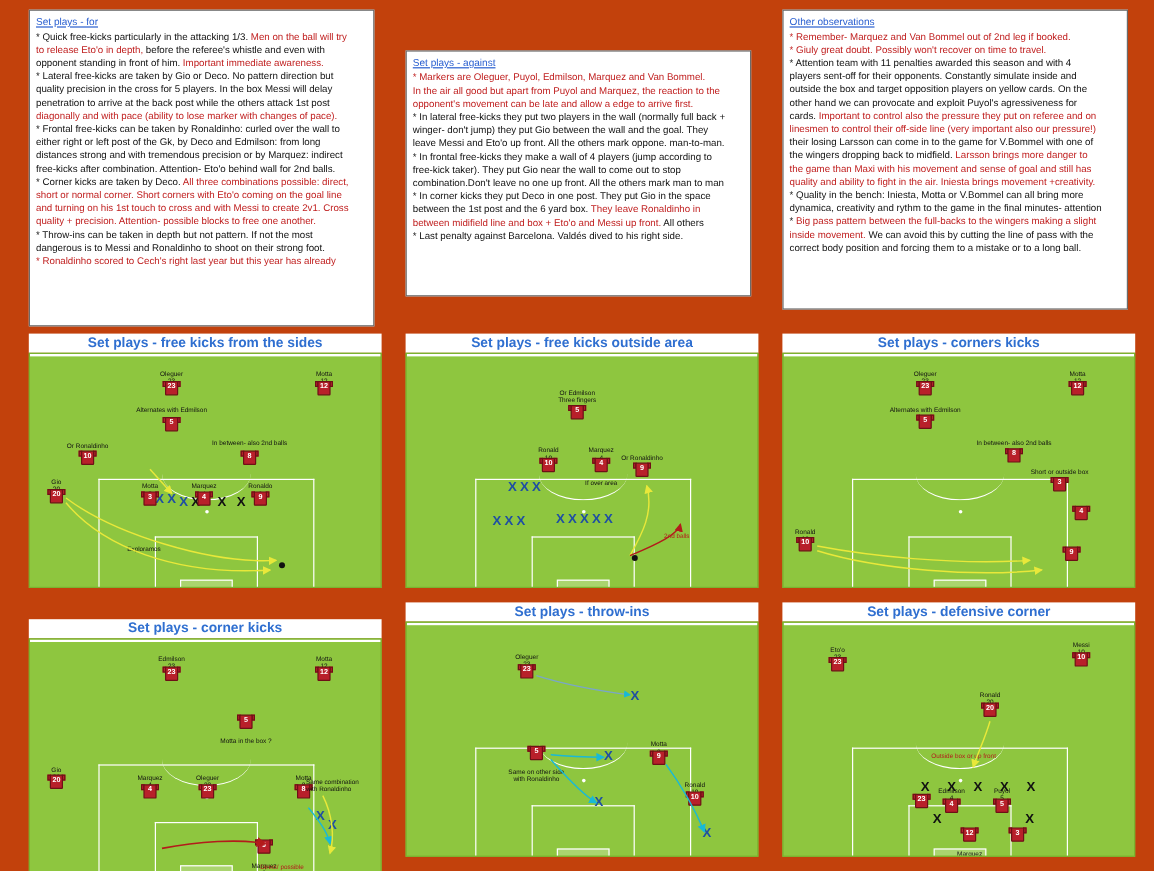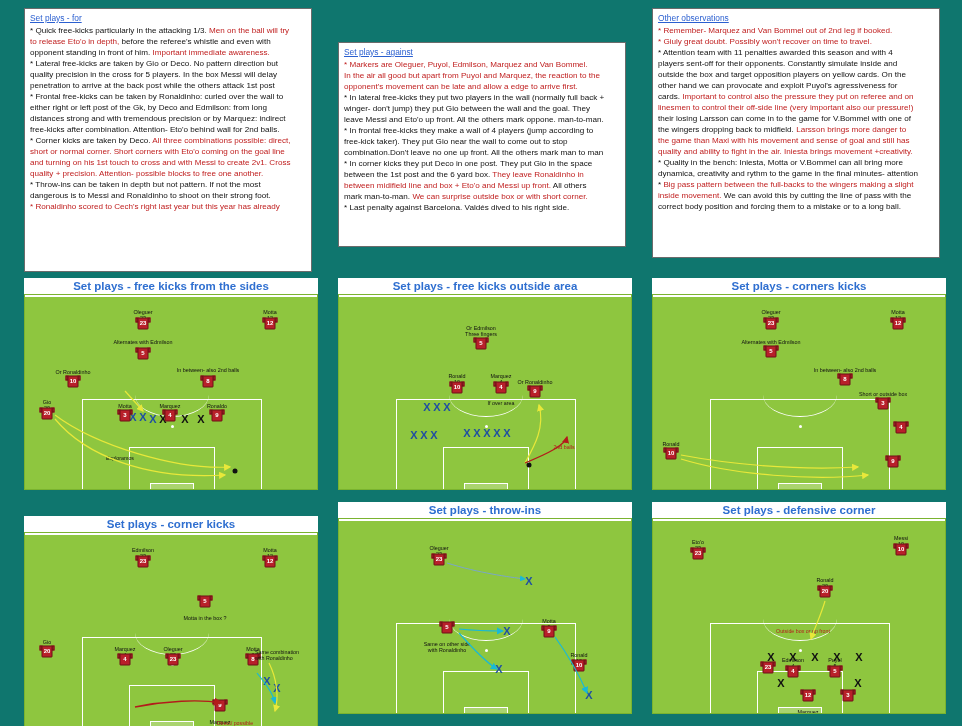--- a/index.html
+++ b/index.html
@@ -6,21 +6,21 @@
   html, body {
     margin: 0; padding: 0;
     width: 962px; height: 726px;
     background: #ffffff;
     font-family: "Liberation Sans", sans-serif;
     overflow: hidden;
   }
   .page {
     position: relative;
     width: 962px; height: 726px;
-    background: #0f766e;
+    background: #c2410c;
   }
 
   
   .note {
     position: absolute;
     border: 1px solid #6b6b6b;
     background: #ffffff;
     padding: 4px 5px 4px 5px;
     font-size: 8.1px;
     line-height: 1.30;
@@ -166,20 +166,21 @@
 
   <div class="note" id="note-for">
     <div class="title">Set plays - for</div>
     <div class="body">
         <p><span class="dk">* Quick free-kicks particularly in the attacking 1/3. </span><span class="red">Men on the ball will try</span></p>
         <p><span class="red">to release Eto'o in depth, </span><span class="dk">before the referee's whistle and even with</span></p>
         <p><span class="dk">opponent standing in front of him. </span><span class="red">Important immediate awareness.</span></p>
         <p><span class="dk">* Lateral free-kicks are taken by Gio or Deco. No pattern direction but</span></p>
         <p><span class="dk">quality precision in the cross for 5 players. In the box Messi will delay</span></p>
         <p><span class="dk">penetration to arrive at the back post while the others attack 1st post</span></p>
+        <p><span class="red">diagonally and with pace (ability to lose marker with changes of pace).</span></p>
         <p><span class="dk">* Frontal free-kicks can be taken by Ronaldinho: curled over the wall to</span></p>
         <p><span class="dk">either right or left post of the Gk, by Deco and Edmilson: from long</span></p>
         <p><span class="dk">distances strong and with tremendous precision or by Marquez: indirect</span></p>
         <p><span class="dk">free-kicks after combination. Attention- Eto'o behind wall for 2nd balls.</span></p>
         <p><span class="dk">* Corner kicks are taken by Deco. </span><span class="red">All three combinations possible: direct,</span></p>
         <p><span class="red">short or normal corner. Short corners with Eto'o coming on the goal line</span></p>
         <p><span class="red">and turning on his 1st touch to cross and with Messi to create 2v1. Cross</span></p>
         <p><span class="red">quality + precision. Attention- possible blocks to free one another.</span></p>
         <p><span class="dk">* Throw-ins can be taken in depth but not pattern. If not the most</span></p>
         <p><span class="dk">dangerous is to Messi and Ronaldinho to shoot on their strong foot.</span></p>
@@ -195,21 +196,20 @@
         <p><span class="red">opponent's movement can be late and allow a edge to arrive first.</span></p>
         <p><span class="dk">* In lateral free-kicks they put two players in the wall (normally full back +</span></p>
         <p><span class="dk">winger- don't jump) they put Gio between the wall and the goal. They</span></p>
         <p><span class="dk">leave Messi and Eto'o up front. All the others mark oppone. man-to-man.</span></p>
         <p><span class="dk">* In frontal free-kicks they make a wall of 4 players (jump according to</span></p>
         <p><span class="dk">free-kick taker). They put Gio near the wall to come out to stop</span></p>
         <p><span class="dk">combination.Don't leave no one up front. All the others mark man to man</span></p>
         <p><span class="dk">* In corner kicks they put Deco in one post. They put Gio in the space</span></p>
         <p><span class="dk">between the 1st post and the 6 yard box. </span><span class="red">They leave Ronaldinho in</span></p>
         <p><span class="red">between midifield line and box + Eto'o and Messi up front. </span><span class="dk">All others</span></p>
-        <p><span class="dk">mark man-to-man. </span><span class="red">We can surprise outside box or with short corner.</span></p>
         <p><span class="dk">* Last penalty against Barcelona. Valdés dived to his right side.</span></p>
       </div>
   </div>
 
   <div class="note" id="note-obs">
     <div class="title">Other observations</div>
     <div class="body">
         <p><span class="red">* Remember- Marquez and Van Bommel out of 2nd leg if booked.</span></p>
         <p><span class="red">* Giuly great doubt. Possibly won't recover on time to travel.</span></p>
         <p><span class="dk">* Attention team with 11 penalties awarded this season and with 4</span></p>

